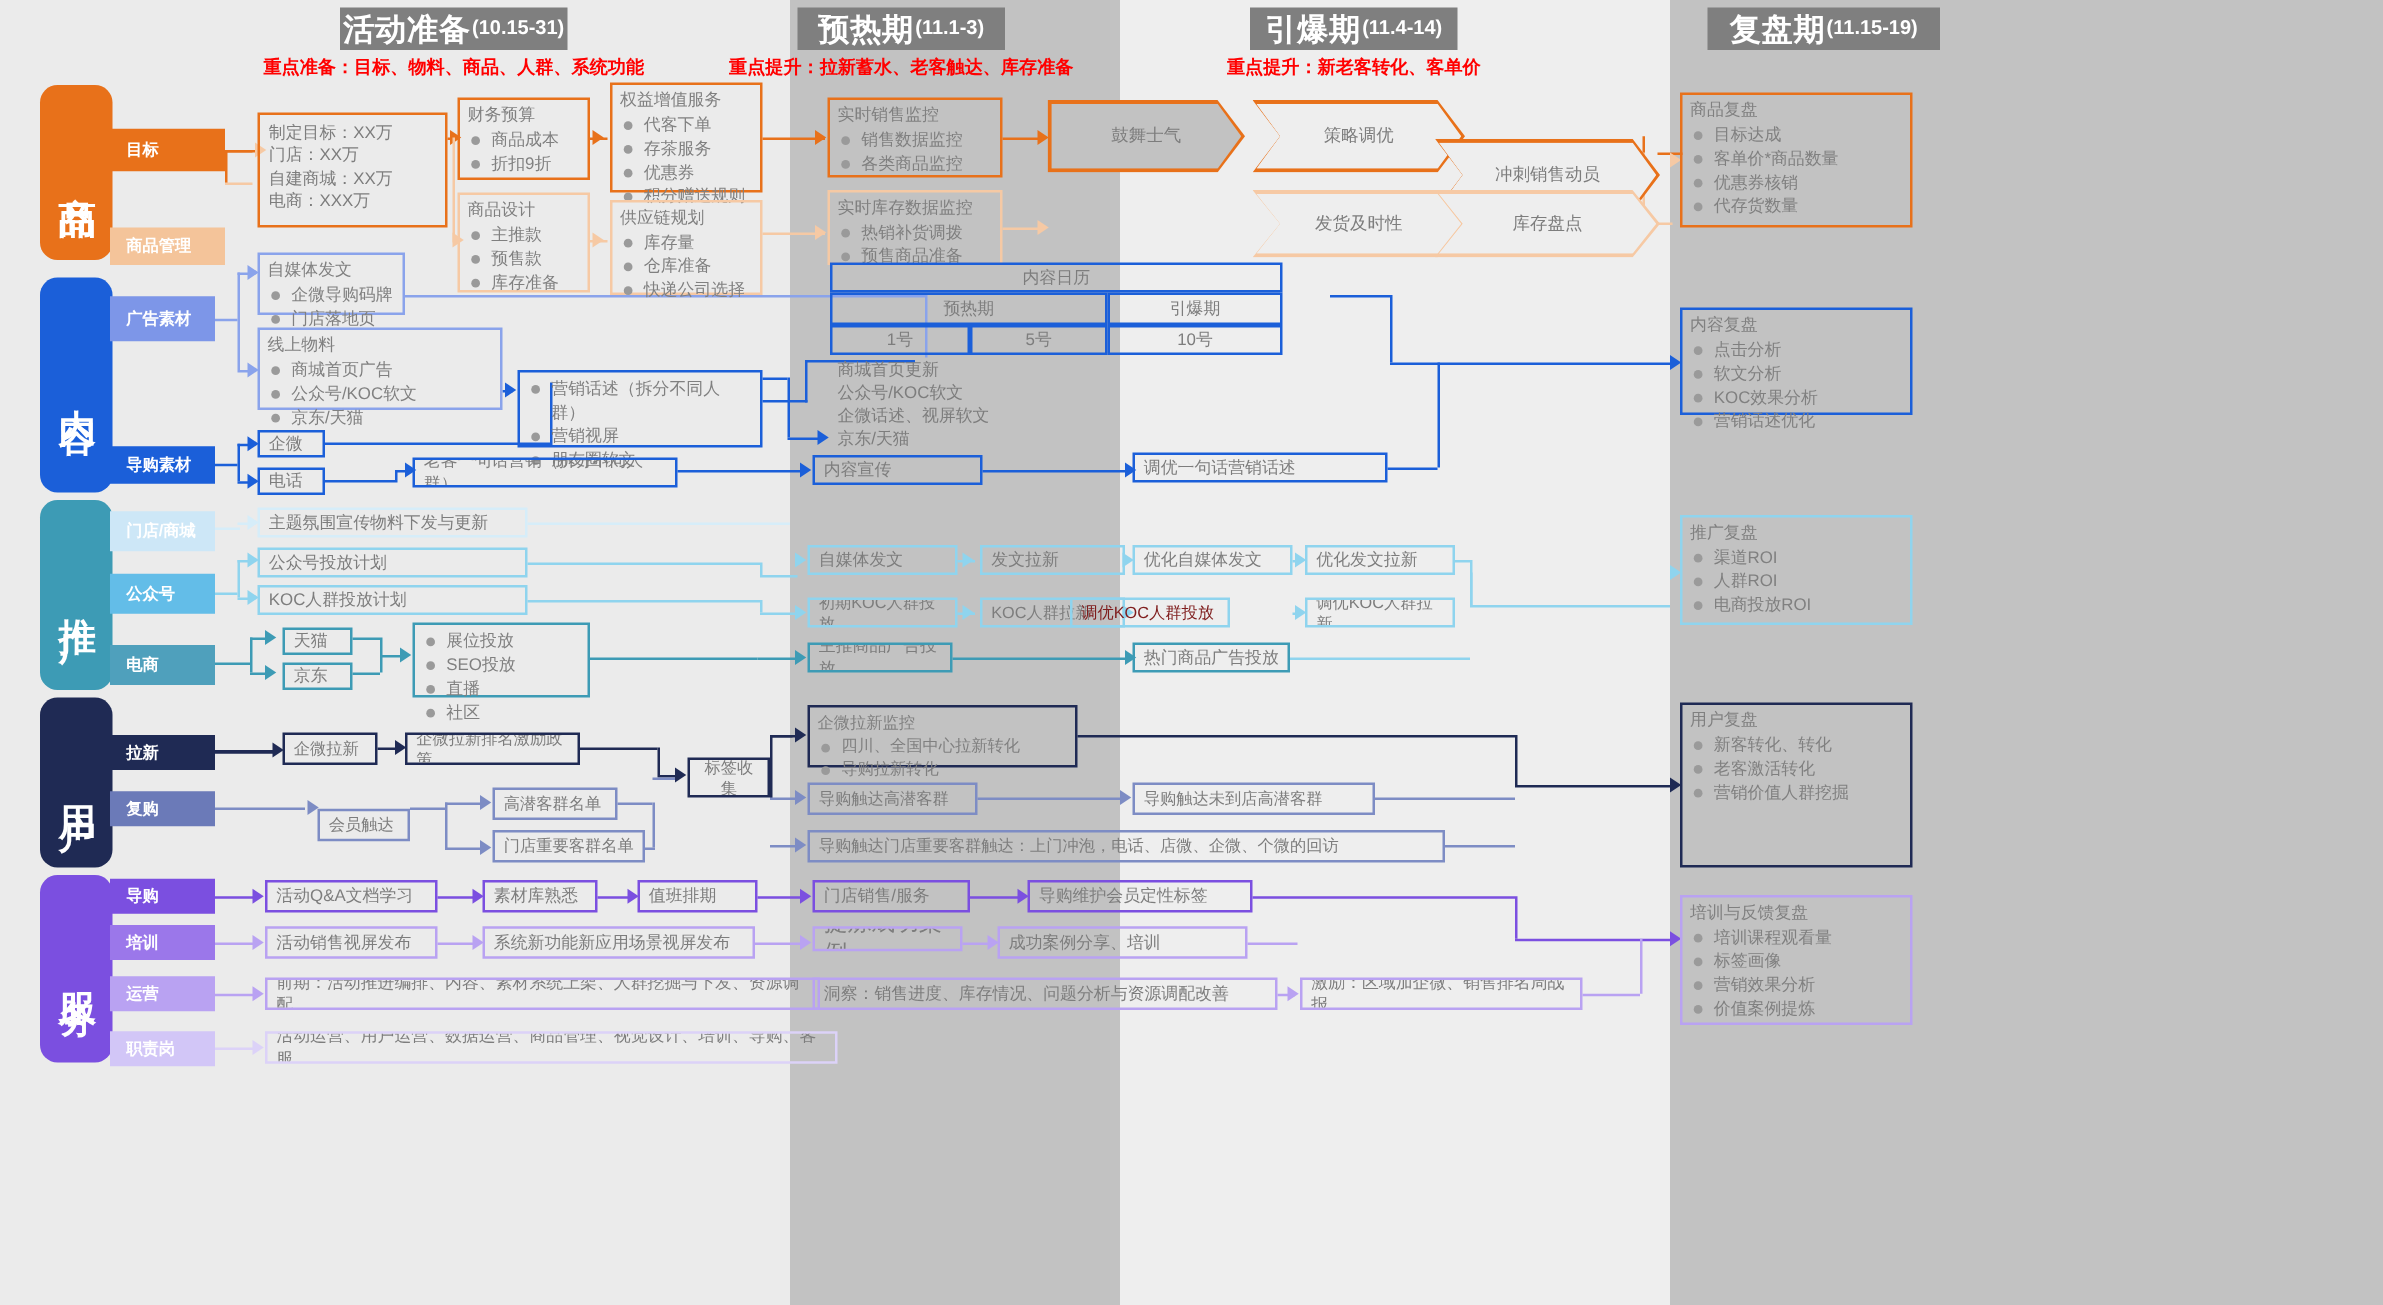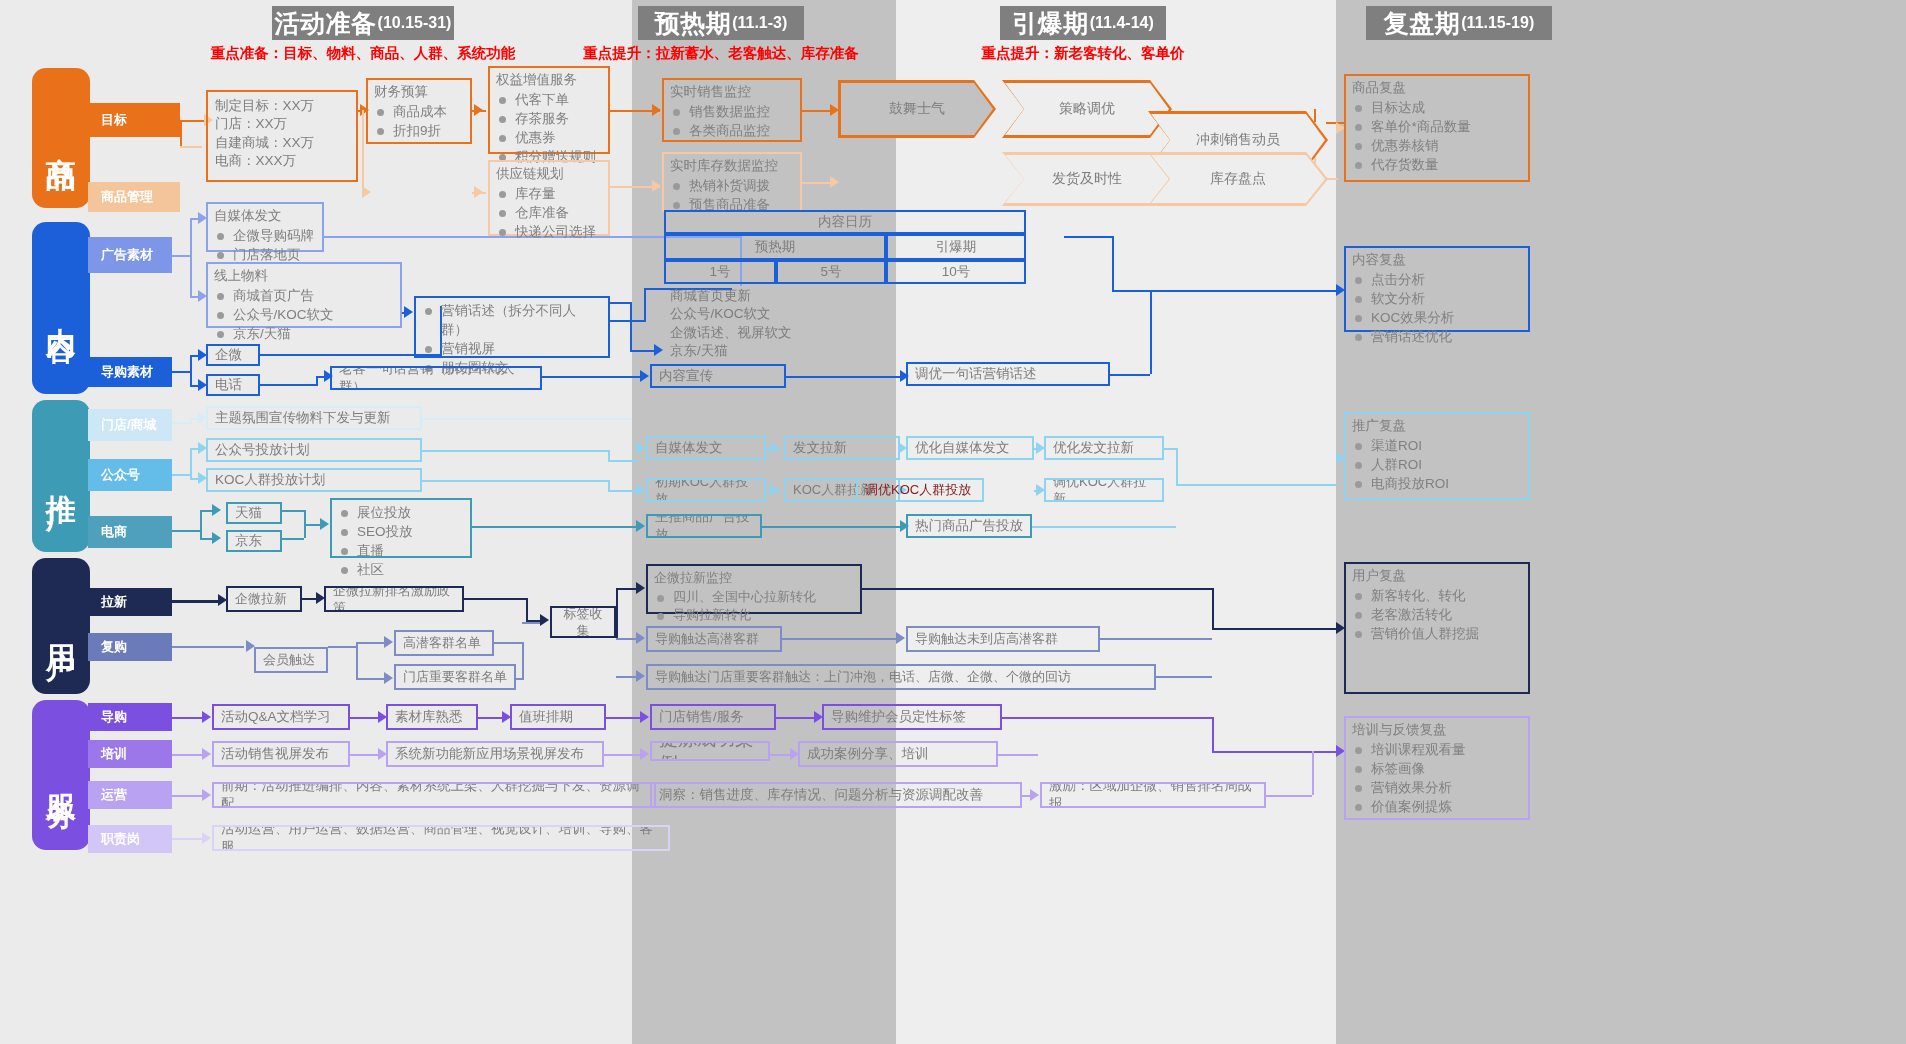--- a/index.html
+++ b/index.html
@@ -132,20 +132,28 @@
     <div class="subcat" style="left: 88px; top: 825px; width: 84px; height: 28px; background: rgb(210, 198, 247); color: rgb(255, 255, 255);">职责岗</div>
     <div class="box tl" style="left: 206px; top: 90px; width: 152px; height: 92px; border: 2px solid rgb(232, 113, 26); color: rgb(125, 125, 125); font-size: 13.5px; padding-top: 5px; line-height: 1.36;">制定目标：XX万
 门店：XX万
 自建商城：XX万
 电商：XXX万</div>
     <div class="bl" style="left: 366px; top: 78px; width: 106px; height: 66px; border: 2px solid rgb(232, 113, 26); font-size: 13.5px;">
       <span class="hd">财务预算</span>
       <ul>
         <li>商品成本</li>
         <li>折扣9折</li>
+      </ul>
+    </div>
+    <div class="bl" style="left: 366px; top: 154px; width: 106px; height: 80px; border: 2px solid rgb(246, 201, 164); font-size: 13.5px;">
+      <span class="hd">商品设计</span>
+      <ul>
+        <li>主推款</li>
+        <li>预售款</li>
+        <li>库存准备</li>
       </ul>
     </div>
     <div class="bl" style="left: 488px; top: 66px; width: 122px; height: 88px; border: 2px solid rgb(232, 113, 26); font-size: 13.5px;">
       <span class="hd">权益增值服务</span>
       <ul>
         <li>代客下单</li>
         <li>存茶服务</li>
         <li>优惠券</li>
         <li>积分赠送规则</li>
       </ul>

